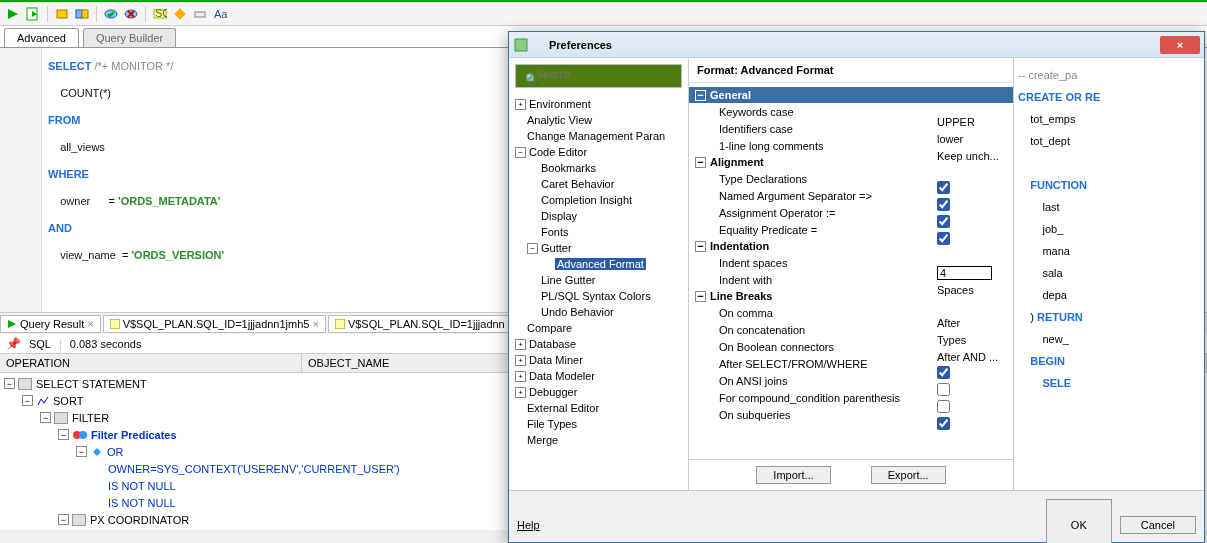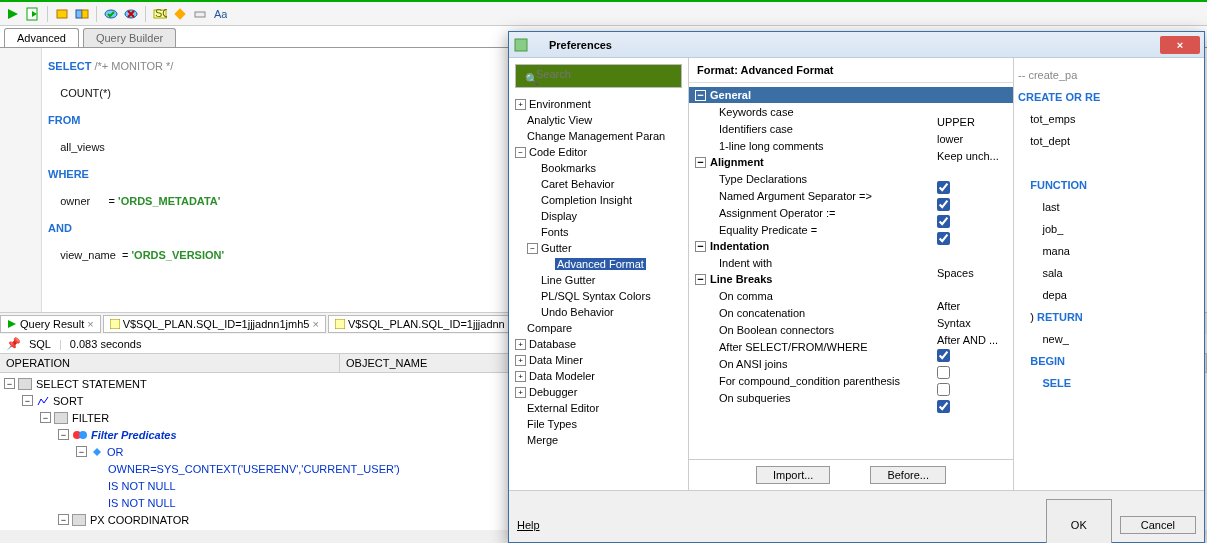--- a/index.html
+++ b/index.html
@@ -21,21 +21,21 @@
 .rtab { padding: 2px 6px; border: 1px solid #bbb; background: #fff; display: flex; align-items: center; gap: 3px; margin-right: 2px; }
 .rtab .x { color: #888; }
 .status { height: 20px; display: flex; align-items: center; padding: 0 6px; gap: 8px; background: #fff; border-bottom: 1px solid #ccc; }
 .pin { color: #c00; font-size: 12px; }
 .grid-hdr { display: flex; background: #eee; border-bottom: 1px solid #ccc; }
 .gh { padding: 3px 6px; border-right: 1px solid #ccc; }
 .plan { background: #fff; padding: 2px 4px; font-size: 11px; }
 .plan-row { display: flex; align-items: center; height: 17px; }
 .tree-tog { width: 11px; height: 11px; border: 1px solid #888; display: inline-flex; align-items: center; justify-content: center; font-size: 9px; margin-right: 3px; background: #fff; }
 .blue { color: #0033cc; }
-.fp { color: #0033cc; font-weight: bold; font-style: italic; }
+.fp { color: #0033cc; font-weight: bold; }
 
 .dialog { position: absolute; left: 508px; top: 29px; width: 697px; height: 512px; background: #f0f0f0; border: 1px solid #3a6ea5; box-shadow: 0 4px 16px rgba(0,0,0,.4); }
 .titlebar { height: 26px; background: linear-gradient(#e6eef8,#d7e4f2); display: flex; align-items: center; padding: 0 4px; border-bottom: 1px solid #bcd; }
 .titlebar .ttl { flex: 1; padding-left: 20px; font-weight: bold; }
 .closebtn { width: 40px; height: 18px; background: #d9534f; color: #fff; display: flex; align-items: center; justify-content: center; border-radius: 2px; font-weight: bold; cursor: pointer; }
 .dialog-body { display: flex; height: 432px; }
 .leftpane { width: 180px; border-right: 1px solid #ccc; background: #fff; display: flex; flex-direction: column; }
 .search { margin: 6px; }
 .search input { width: 100%; padding: 3px 4px 7px 20px; border: 1px solid #bbb; background: #4d7c0f; }
 .tree { flex: 1; overflow: auto; padding: 2px 2px 2px 4px; }
@@ -167,21 +167,21 @@
 </div>
 
 <div class="status">
   <span class="pin">📌</span>
   <span>SQL</span>
   <span style="color:#ccc">|</span>
   <span>0.083 seconds</span>
 </div>
 
 <div class="grid-hdr">
-  <div class="gh" style="width:340px">OPERATION</div>
+  <div class="gh" style="width:302px">OPERATION</div>
   <div class="gh" style="flex:1">OBJECT_NAME</div>
 </div>
 
 <div class="plan">
   <div class="plan-row">
       <span class="tree-tog">−</span>
       <span style="width:14px;height:12px;background:#ddd;border:1px solid #999;margin-right:4px"></span>
       <span>SELECT STATEMENT</span>
     </div>
   <div class="plan-row" style="padding-left:18px">
@@ -356,34 +356,38 @@
           </div>
         <div class="opt">
             <span class="lbl">Equality Predicate =</span>
             <span class="val"><input type="checkbox" checked="" style=""></span>
           </div>
         <div class="grp plain">
             <span style="width:11px;height:11px;border:1px solid #888;display:inline-flex;align-items:center;justify-content:center;margin-right:4px">−</span>
             <span>Indentation</span>
           </div>
         <div class="opt">
+            <span class="lbl">Indent spaces</span>
+            <span class="val"><input type="text" value="4" style=""></span>
+          </div>
+        <div class="opt">
             <span class="lbl">Indent with</span>
             <span class="val">Spaces</span>
           </div>
         <div class="grp plain">
             <span style="width:11px;height:11px;border:1px solid #888;display:inline-flex;align-items:center;justify-content:center;margin-right:4px">−</span>
             <span>Line Breaks</span>
           </div>
         <div class="opt">
             <span class="lbl">On comma</span>
             <span class="val">After</span>
           </div>
         <div class="opt">
             <span class="lbl">On concatenation</span>
-            <span class="val">Syntax</span>
+            <span class="val">Types</span>
           </div>
         <div class="opt">
             <span class="lbl">On Boolean connectors</span>
             <span class="val">After AND ...</span>
           </div>
         <div class="opt">
             <span class="lbl">After SELECT/FROM/WHERE</span>
             <span class="val"><input type="checkbox" checked="" style=""></span>
           </div>
         <div class="opt">
@@ -394,21 +398,21 @@
             <span class="lbl">For compound_condition parenthesis</span>
             <span class="val"><input type="checkbox" style=""></span>
           </div>
         <div class="opt">
             <span class="lbl">On subqueries</span>
             <span class="val"><input type="checkbox" checked="" style=""></span>
           </div>
       </div>
       <div class="mid-btm">
         <button class="dlg-btn">Import...</button>
-        <button class="dlg-btn">Before...</button>
+        <button class="dlg-btn">Export...</button>
       </div>
     </div>
 
     <div class="rightpane"><span class="cmt" style="color:#888">-- create_pa</span>
 <span class="kw2">CREATE </span><span class="kw2">OR</span><span class="kw2"> RE</span>
 <span class="txt2">    tot_emps</span>
 <span class="txt2">    tot_dept</span>
 <span></span>
 <span class="kw2">    FUNCTION</span>
 <span class="txt2">        last</span>

